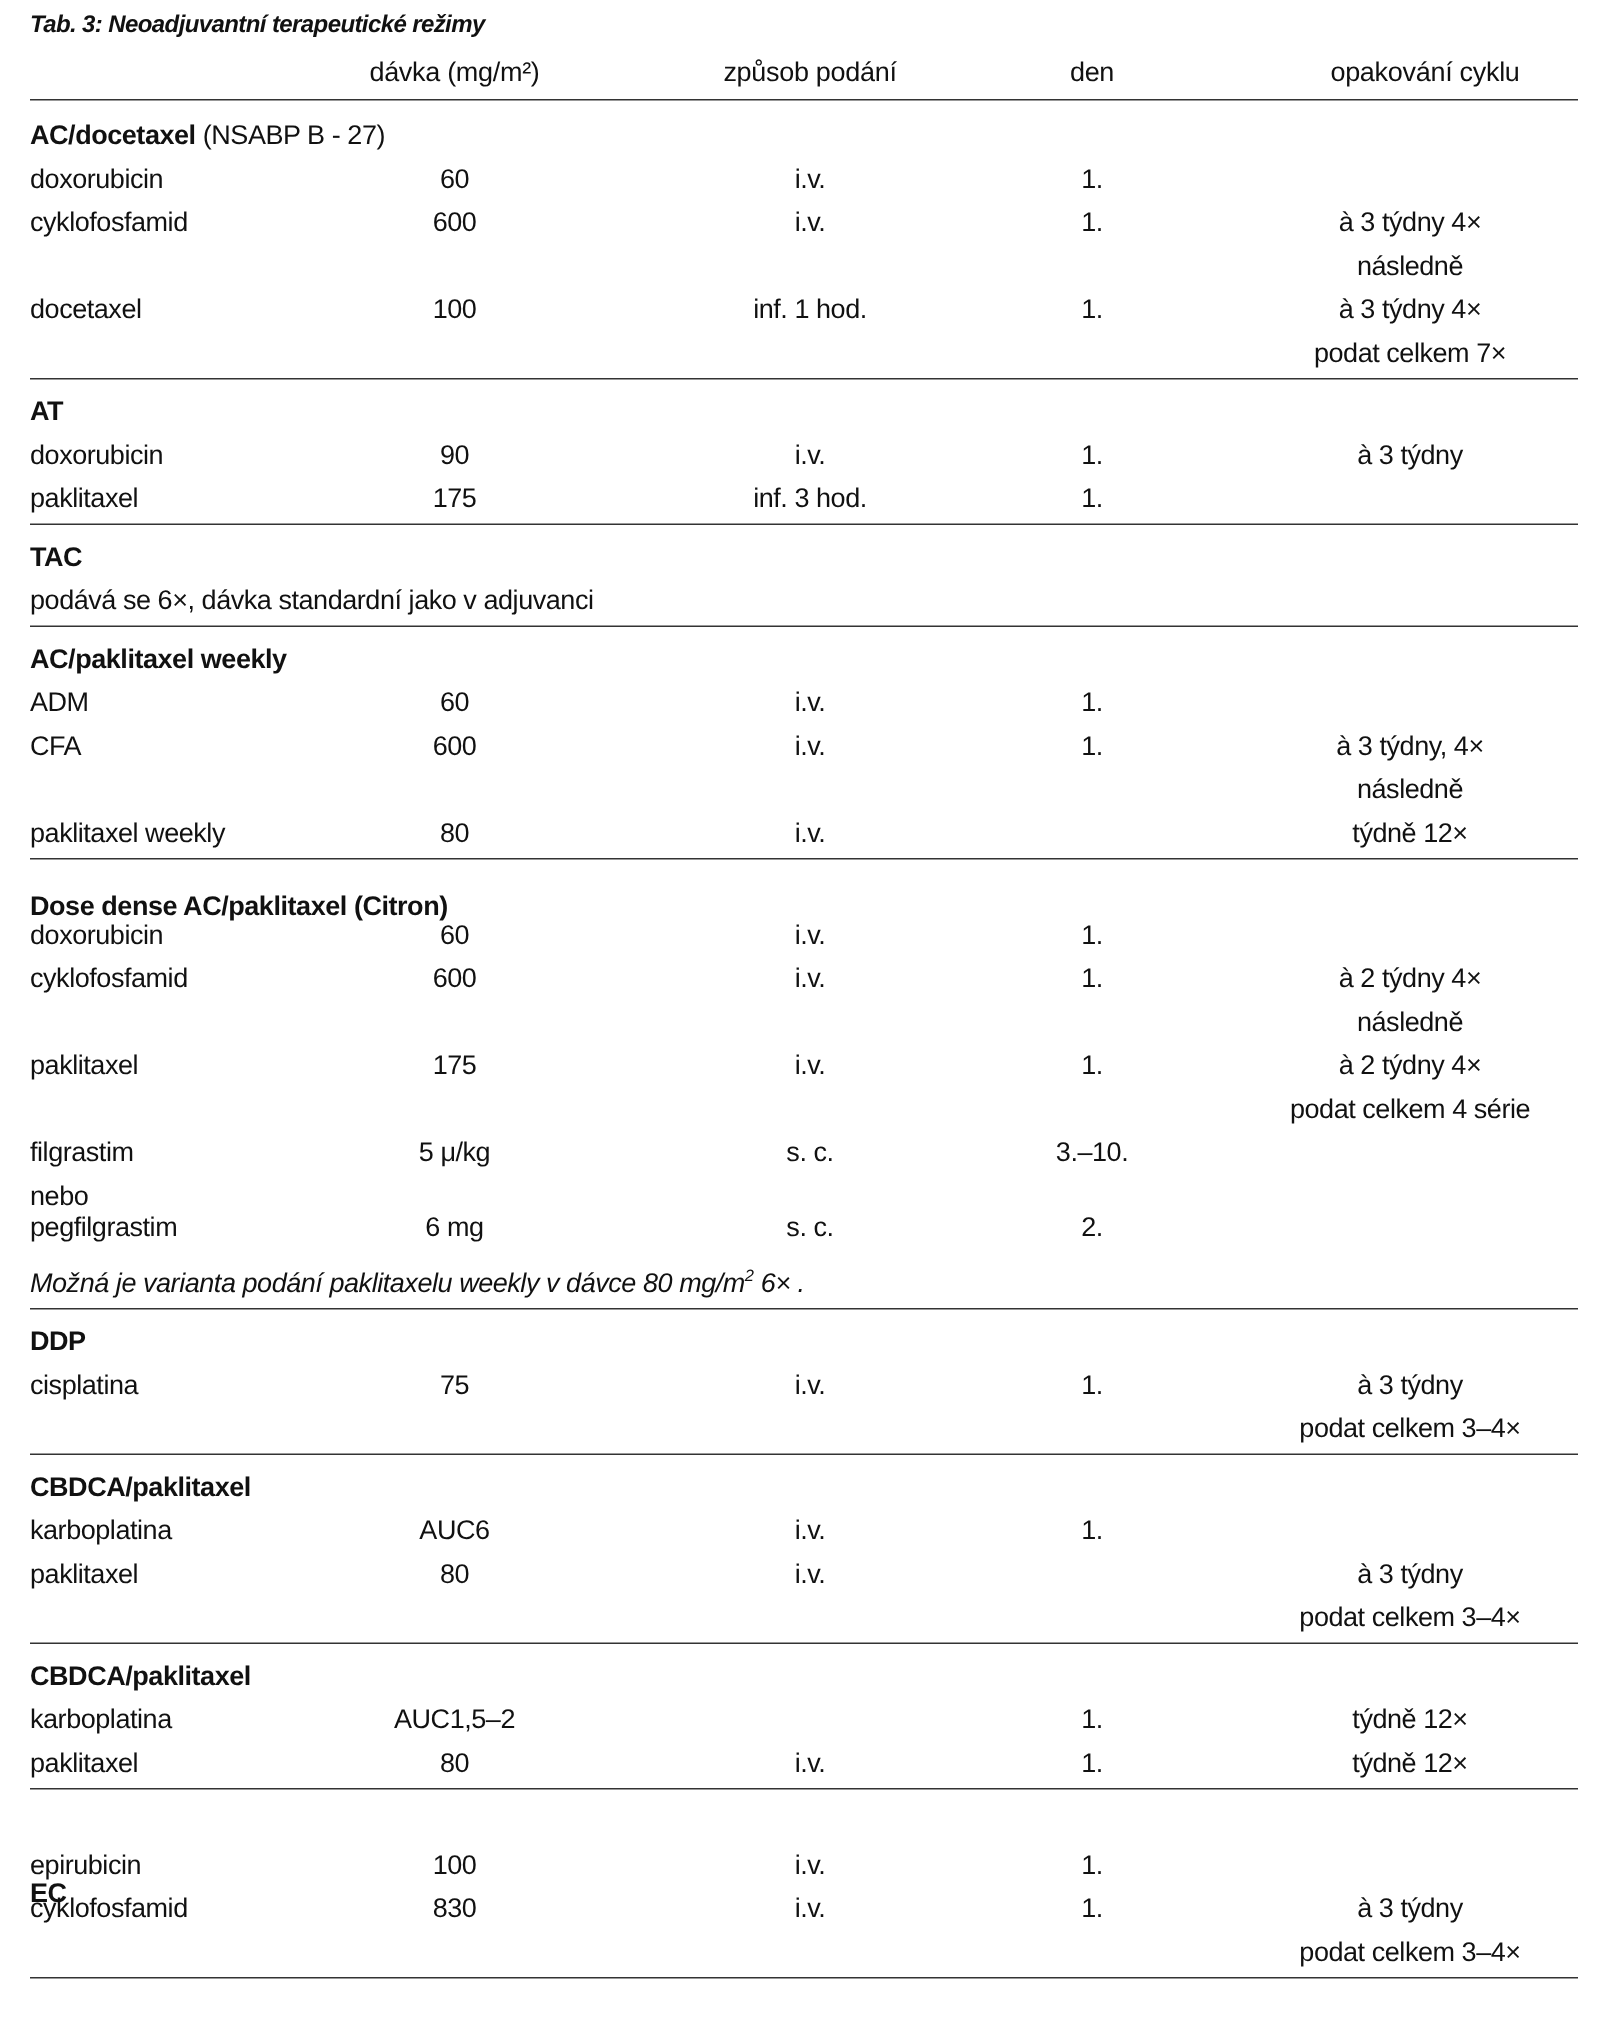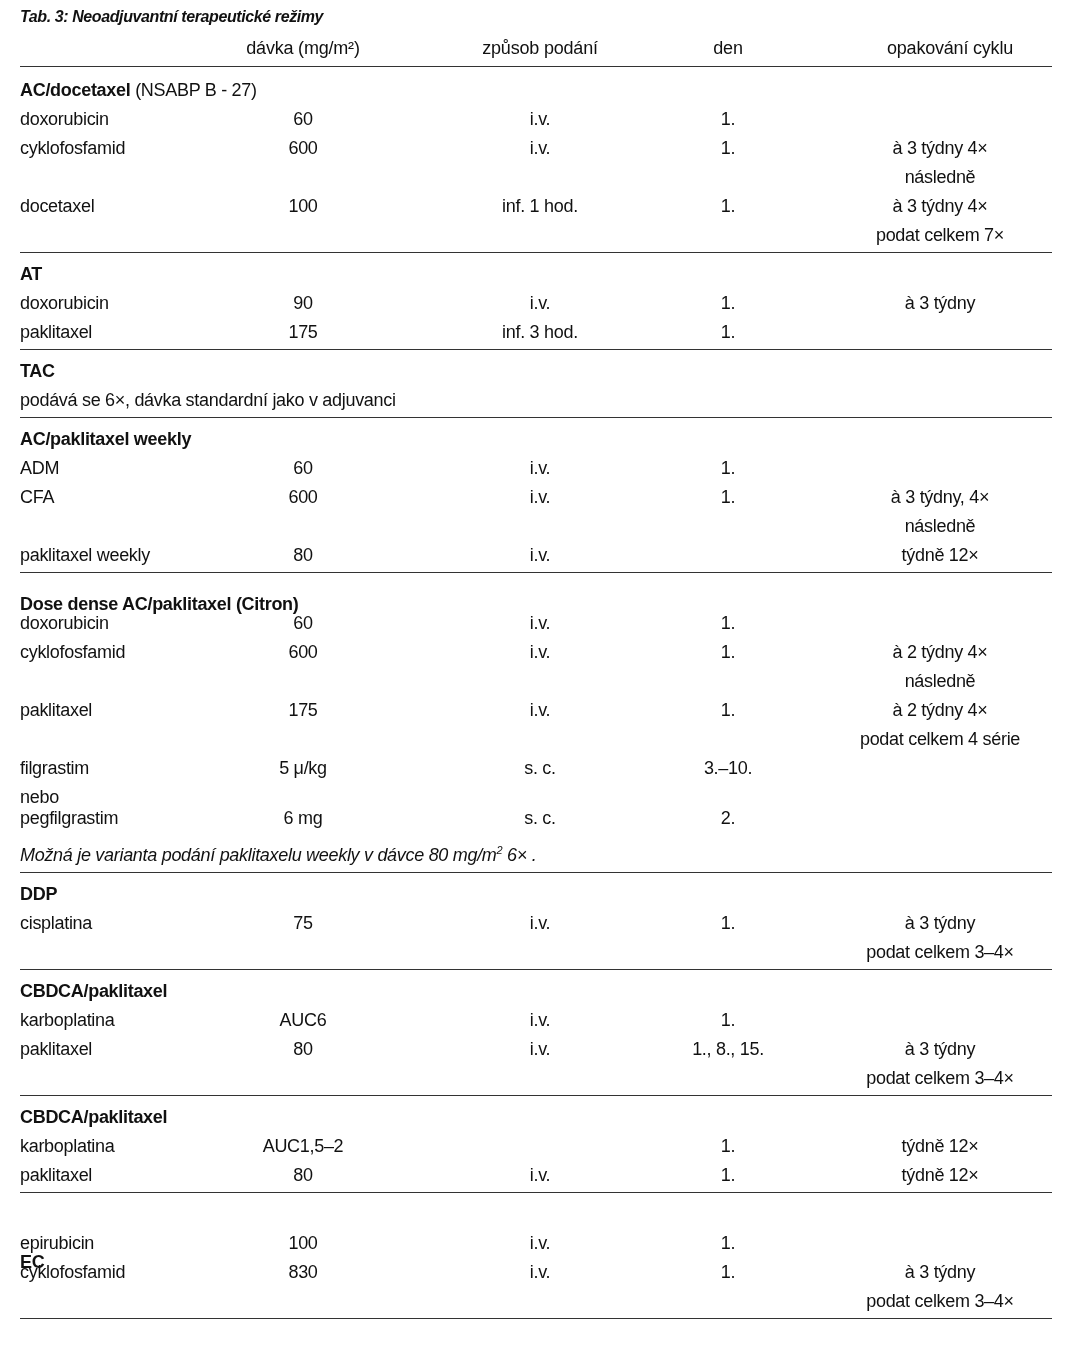--- a/index.html
+++ b/index.html
@@ -239,21 +239,20 @@
       <div class="cell c-name">karboplatina</div>
       <div class="cell c-dose">AUC6</div>
       <div class="cell c-route">i.v.</div>
       <div class="cell c-day">1.</div>
       <div class="cell c-cycle"></div>
     </div>
     <div class="row" style="top: 1035px;">
       <div class="cell c-name">paklitaxel</div>
       <div class="cell c-dose">80</div>
       <div class="cell c-route">i.v.</div>
-      <div class="cell c-day">1., 8., 15.</div>
       <div class="cell c-cycle">à 3 týdny</div>
     </div>
     <div class="row" style="top: 1064px;">
       <div class="cell c-name"></div>
       <div class="cell c-dose"></div>
       <div class="cell c-route"></div>
       <div class="cell c-day"></div>
       <div class="cell c-cycle">podat celkem 3–4×</div>
     </div>
     <div class="rule" style="top: 1095px;"></div>

